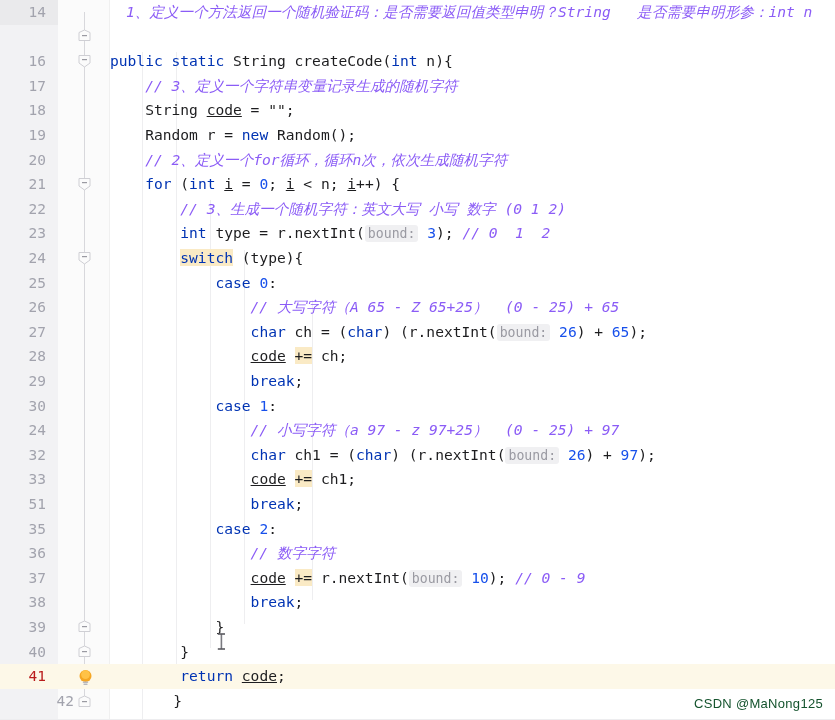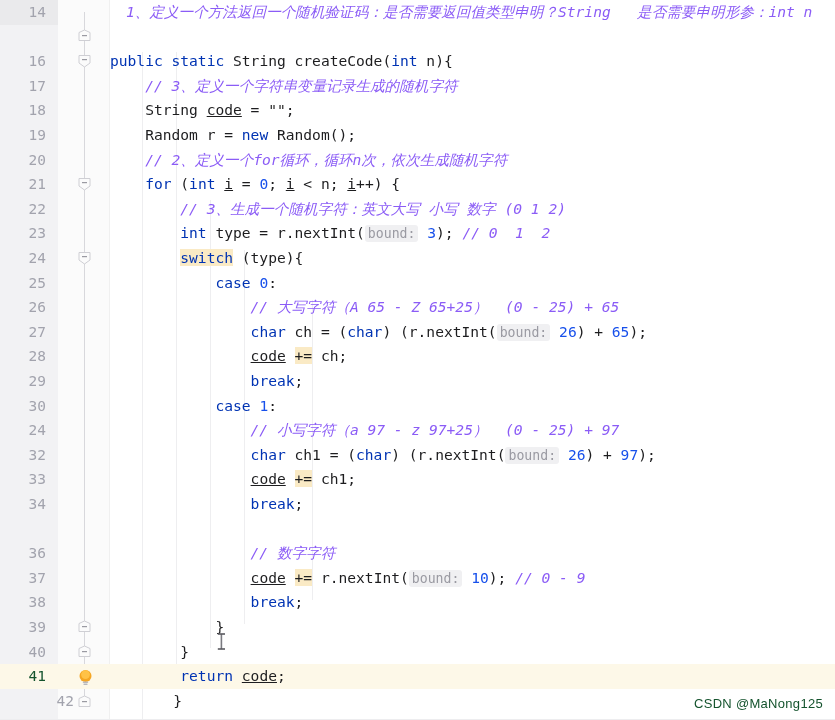--- a/index.html
+++ b/index.html
@@ -30,21 +30,21 @@
   }
   .gutter-sep {
     position:absolute; left:109px; top:0; width:1px; height:720px;
     background:#f0f0f0;
   }
   
   .row {
     position:absolute; left:0; width:835px; height:24.6px;
   }
   .row.current { background:#fdf8e8; }
-  .row.current .lnum { color:#14532d; }
+  .row.current .lnum { color:#b91c1c; }
   .lnum {
     position:absolute; left:0; width:46px; text-align:right;
     font-size:14.5px; line-height:24.6px; color:#a2a3ad;
     font-family:"DejaVu Sans Mono", monospace;
   }
   .row.gnum-dark .lnumbg {
     position:absolute; left:0; top:0; width:58px; height:24.6px;
     background:#eaeaec;
   }
   .code {
@@ -210,24 +210,28 @@
     <span class="lnum">32</span>
     <span class="code" style="left:110px;">                <span class="kw">char</span> ch1 = (<span class="kw">char</span>) (r.nextInt(<span class="hint">bound:</span> <span class="num">26</span>) + <span class="num">97</span>);</span>
   </div>
 
   <div class="row" style="top:467.4px;">
     <span class="lnum">33</span>
     <span class="code" style="left:110px;">                <span class="fld">code</span> <span class="hl">+=</span> ch1;</span>
   </div>
 
   <div class="row" style="top:492px;">
-    <span class="lnum">34</span>
+    <span class="lnum">51</span>
     <span class="code" style="left:110px;">                <span class="kw">break</span>;</span>
   </div>
 
+  <div class="row" style="top:516.6px;">
+    <span class="lnum">35</span>
+    <span class="code" style="left:110px;">            <span class="kw">case</span> <span class="num">2</span>:</span>
+  </div>
 
   <div class="row" style="top:541.2px;">
     <span class="lnum">36</span>
     <span class="code cmt" style="left:110px;">                // 数字字符</span>
   </div>
 
   <div class="row" style="top:565.8px;">
     <span class="lnum">37</span>
     <span class="code" style="left:110px;">                <span class="fld">code</span> <span class="hl">+=</span> r.nextInt(<span class="hint">bound:</span> <span class="num">10</span>); <span class="cmt">// 0 - 9</span></span>
   </div>

